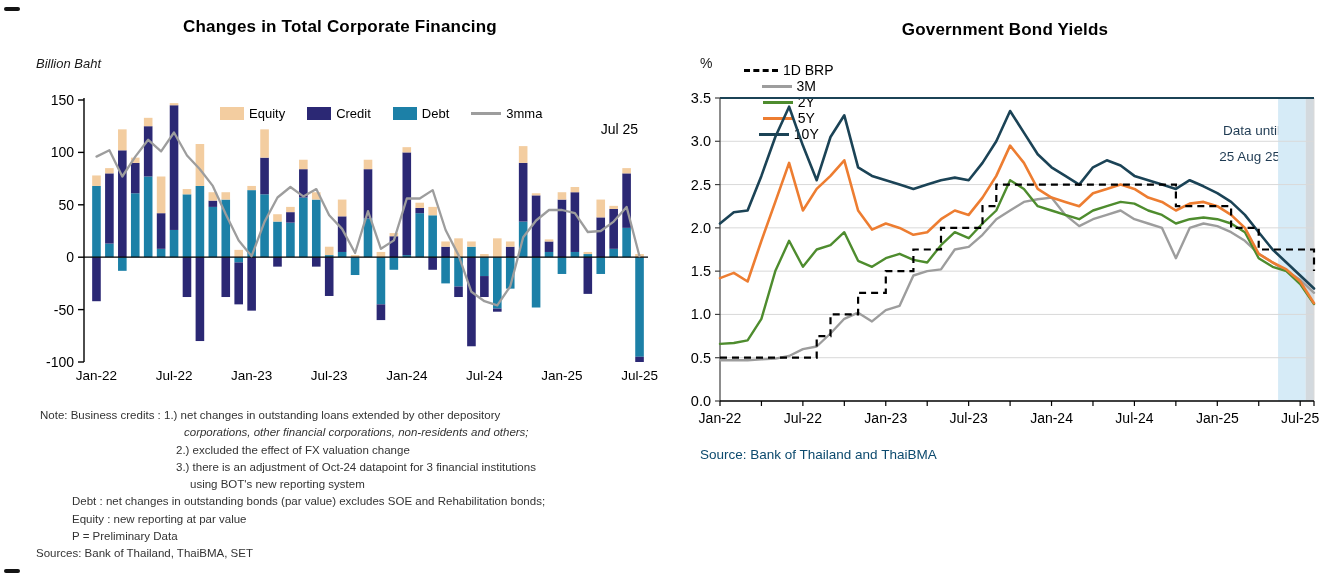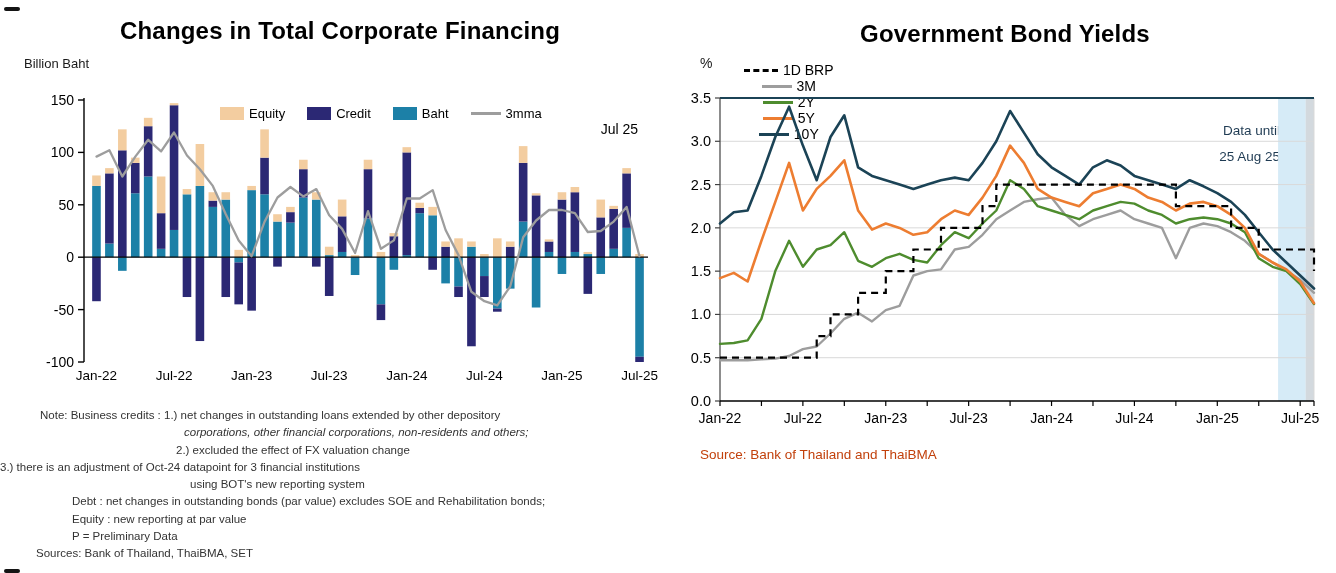--- a/index.html
+++ b/index.html
@@ -1,59 +1,59 @@
 <!DOCTYPE html>
 <html><head>
 <meta charset="utf-8">
 <style>
   html,body{margin:0;padding:0;background:#fff;}
   body{font-family:"Liberation Sans",sans-serif;color:#000;}
   .canvas{position:relative;width:1336px;height:573px;background:#fff;overflow:hidden;}
   .abs{position:absolute;}
-  .chart-title{font-size:24px;font-weight:700;text-align:center;letter-spacing:.2px;}
+  .chart-title{font-size:17px;font-weight:700;text-align:center;letter-spacing:.2px;}
   .unit-label{font-size:13px;color:#1a1a1a;}
   .legend-row{display:flex;align-items:center;font-size:13px;}
   .legend-item{display:flex;align-items:center;margin-right:22px;white-space:nowrap;}
   .legend-swatch{display:inline-block;width:24px;height:13px;margin-right:5px;}
   .legend-line{display:inline-block;width:30px;height:0;border-top:3px solid #999;margin-right:5px;}
   .legend-dash{display:inline-block;width:34px;height:0;border-top:3px dashed #000;margin-right:5px;}
   .anno{font-size:14px;}
   .anno-right{font-size:13.5px;color:#1f3b53;text-align:right;line-height:1.95;}
   .notes{font-size:11.5px;color:#333;line-height:17.3px;}
   .note-line{white-space:nowrap;}
-  .source-line{font-size:13.5px;color:#c2410c;}
+  .source-line{font-size:13.5px;color:#0c4a6e;}
   svg text{font-family:"Liberation Sans",sans-serif;}
   .corner-dash{position:absolute;left:4px;width:16px;height:3.5px;background:#141414;border-radius:2px;}
 </style>
 </head>
 <body>
 
 <div class="canvas">
 
   <div class="corner-dash" style="top:7px;"></div>
   <div class="corner-dash" style="top:569px;"></div>
 
   <div class="abs" style="left:40px;top:17px;width:600px;">
     <div class="chart-title">Changes in Total Corporate Financing</div>
   </div>
 
-  <div class="abs unit-label" style="left:24px;top:56px;">Billion Baht</div>
+  <div class="abs unit-label" style="left:36px;top:56px;font-style:italic;">Billion Baht</div>
 
   <div class="abs legend-row" id="legend-left" style="left:220px;top:106px;">
       <span class="legend-item">
         <span class="legend-swatch" style="background: rgb(243, 205, 160);"></span>
         <span>Equity</span>
       </span>
       <span class="legend-item">
         <span class="legend-swatch" style="background: rgb(43, 40, 116);"></span>
         <span>Credit</span>
       </span>
       <span class="legend-item">
         <span class="legend-swatch" style="background: rgb(28, 128, 167);"></span>
-        <span>Baht</span>
+        <span>Debt</span>
       </span>
       <span class="legend-item">
         <span class="legend-line" style="border-top-color: rgb(157, 157, 157);"></span>
         <span>3mma</span>
       </span>
     </div>
 
   <div class="abs anno" style="left:558px;top:121px;width:80px;text-align:right;">Jul 25</div>
 
   <svg class="abs" id="chart-left" width="640" height="302" style="left:30px;top:88px;">
@@ -209,21 +209,21 @@
       <text x="376.7906976744186" y="292" text-anchor="middle" font-size="13.5">Jan-24</text>
       <text x="454.3720930232558" y="292" text-anchor="middle" font-size="13.5">Jul-24</text>
       <text x="531.953488372093" y="292" text-anchor="middle" font-size="13.5">Jan-25</text>
       <text x="609.5348837209302" y="292" text-anchor="middle" font-size="13.5">Jul-25</text>
     </svg>
 
   <div class="abs notes" id="notes-left" style="left:0px;top:407px;width:668px;">
       <div class="note-line" style="margin-left: 40px;">Note: Business credits : 1.) net changes in outstanding loans extended by other depository</div>
       <div class="note-line" style="margin-left: 184px; font-style: italic;">corporations, other financial corporations, non-residents and others;</div>
       <div class="note-line" style="margin-left: 176px;">2.) excluded the effect of FX valuation change</div>
-      <div class="note-line" style="">3.) there is an adjustment of Oct-24 datapoint for 3 financial institutions</div>
+      <div class="note-line" style="margin-left: 176px;">3.) there is an adjustment of Oct-24 datapoint for 3 financial institutions</div>
       <div class="note-line" style="margin-left: 190px;">using BOT's new reporting system</div>
       <div class="note-line" style="margin-left: 72px;">Debt : net changes in outstanding bonds (par value) excludes SOE and Rehabilitation bonds;</div>
       <div class="note-line" style="margin-left: 72px;">Equity : new reporting at par value</div>
       <div class="note-line" style="margin-left: 72px;">P = Preliminary Data</div>
       <div class="note-line" style="margin-left: 36px;">Sources: Bank of Thailand, ThaiBMA, SET</div>
     </div>
 
   <div class="abs" style="left:700px;top:20px;width:610px;">
     <div class="chart-title">Government Bond Yields</div>
   </div>

